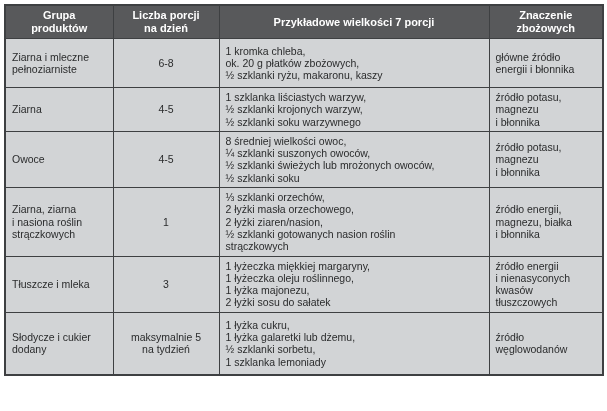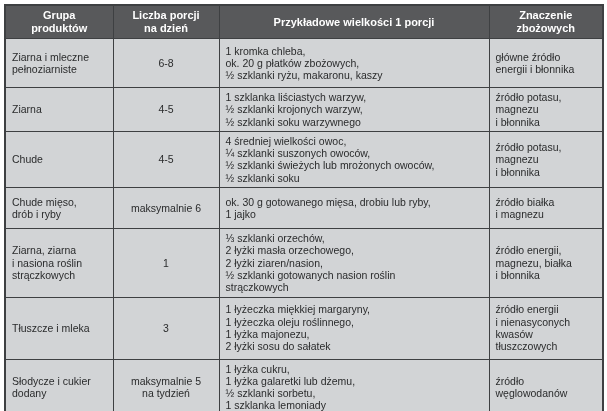--- a/index.html
+++ b/index.html
@@ -69,21 +69,21 @@
       <col class="c-portion">
       <col class="c-example">
       <col class="c-signif">
     </colgroup>
     <thead>
       <tr>
         <th>Grupa
 produktów</th>
         <th>Liczba porcji
 na dzień</th>
-        <th>Przykładowe wielkości 1 porcji</th>
+        <th>Przykładowe wielkości 7 porcji</th>
         <th>Znaczenie
 zbożowych</th>
       </tr>
     </thead>
     <tbody>
       <tr>
         <td>Ziarna i mleczne
 pełnoziarniste</td>
         <td class="portions">6-8</td>
         <td>1 kromka chleba,
@@ -96,38 +96,29 @@
         <td>Ziarna</td>
         <td class="portions">4-5</td>
         <td>1 szklanka liściastych warzyw,
 ½ szklanki krojonych warzyw,
 ½ szklanki soku warzywnego</td>
         <td>źródło potasu,
 magnezu
 i błonnika</td>
       </tr>
       <tr>
-        <td>Chude</td>
+        <td>Owoce</td>
         <td class="portions">4-5</td>
-        <td>4 średniej wielkości owoc,
+        <td>8 średniej wielkości owoc,
 ¼ szklanki suszonych owoców,
 ½ szklanki świeżych lub mrożonych owoców,
 ½ szklanki soku</td>
         <td>źródło potasu,
 magnezu
 i błonnika</td>
-      </tr>
-      <tr>
-        <td>Chude mięso,
-drób i ryby</td>
-        <td class="portions">maksymalnie 6</td>
-        <td>ok. 30 g gotowanego mięsa, drobiu lub ryby,
-1 jajko</td>
-        <td>źródło białka
-i magnezu</td>
       </tr>
       <tr>
         <td>Ziarna, ziarna
 i nasiona roślin
 strączkowych</td>
         <td class="portions">1</td>
         <td>⅓ szklanki orzechów,
 2 łyżki masła orzechowego,
 2 łyżki ziaren/nasion,
 ½ szklanki gotowanych nasion roślin

